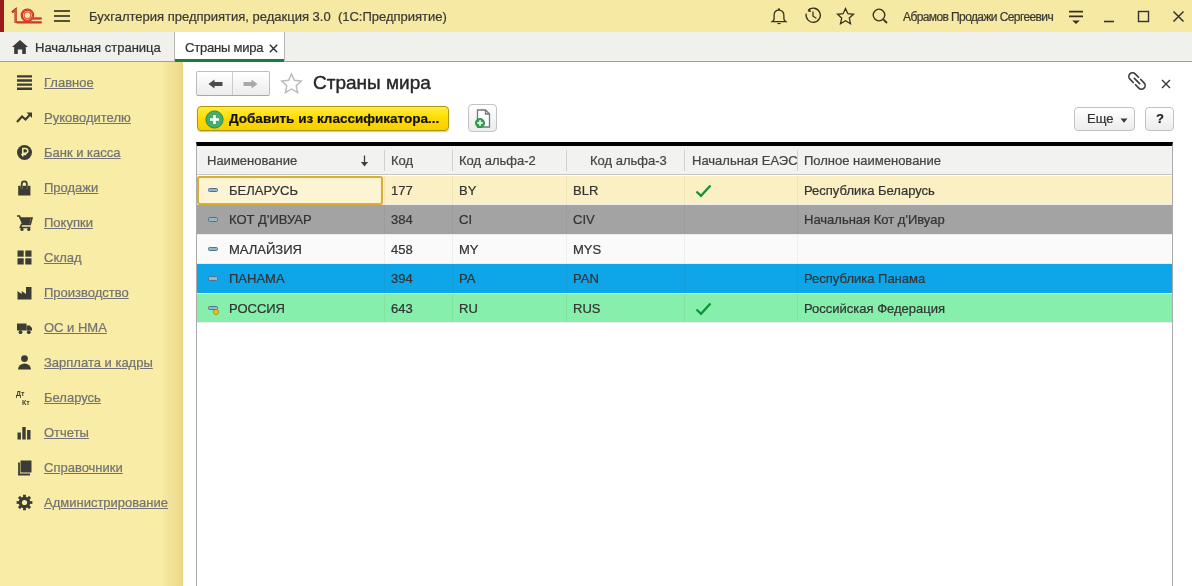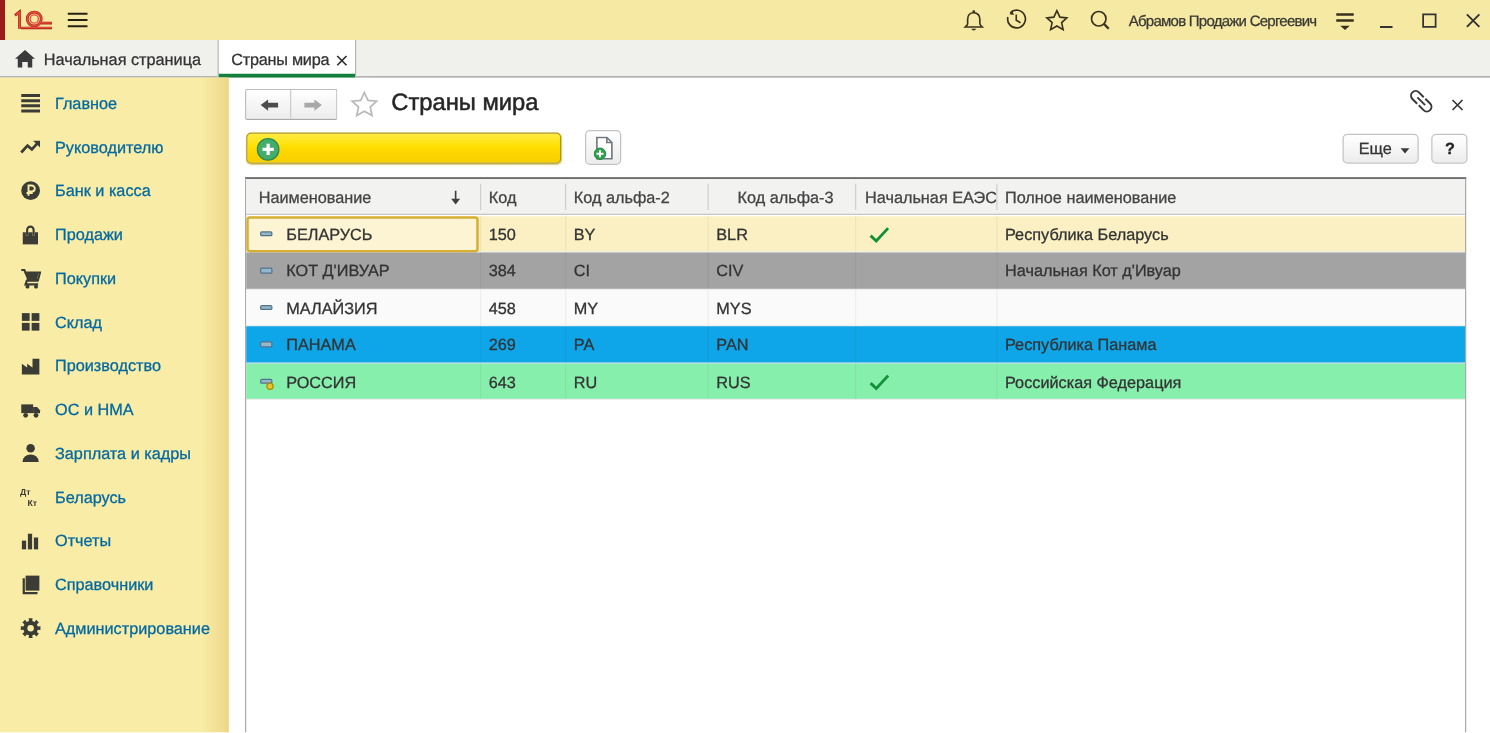--- a/index.html
+++ b/index.html
@@ -18,41 +18,41 @@
   #tab1text { left:35px; top:40px; color:#333; position:absolute; }
   #tab2 { left:174px; top:32px; width:111px; height:30px; background:#fff; border-left:1px solid #b5b5b5; border-right:1px solid #b5b5b5; position:absolute; }
   #tab2green { left:175px; top:59px; width:109px; height:3px; background:#15803d; position:absolute; }
   #tab2text { left:185px; top:40px; color:#333; position:absolute; letter-spacing:-0.2px; }
 
   
   #sidebar { left:0; top:62px; width:183px; height:524px;
      background:linear-gradient(to right,#f8eca6 0%,#f8eca6 88%,#eed98a 99%,#e8d382 100%); }
   .mitem { position:absolute; left:0; width:183px; height:35px; }
   .mico { position:absolute; left:16px; top:9px; width:17px; height:17px; }
-  .mtext { position:absolute; left:44px; top:10px; color:#0369a1; }
+  .mtext { position:absolute; left:44px; top:10px; color:#737373;text-decoration:underline; }
 
   
   .btn { position:absolute; border:1px solid #c2c2c2; border-radius:3px;
          background:linear-gradient(#ffffff,#ececec); }
   #navbox { left:196px; top:71px; width:74px; height:25px; border-radius:2px; border-color:#bdbdbd #bdbdbd #a8a8a8 #bdbdbd; }
   #navdiv { left:232px; top:72px; width:1px; height:23px; background:#cccccc; position:absolute; }
   #pgtitle { left:313px; top:72px; font-size:19px; color:#262626; position:absolute; -webkit-text-stroke:0.4px; }
 
   #addbtn { left:197px; top:106px; width:252px; height:25px; border:1px solid #b1960a; border-radius:4px;
      background:linear-gradient(#ffec45 0%, #ffdf00 45%, #fed800 55%, #f8cf00 100%); position:absolute;
      box-shadow:0 1px 1px rgba(180,150,0,.5); }
   #addbtn span { position:absolute; left:31px; top:4px; font-weight:bold; color:#111; font-size:13.5px; }
   #docbtn { left:468px; top:104px; width:29px; height:28px; border-radius:4px; }
   #morebtn { left:1074px; top:107px; width:61px; height:24px; border-radius:4px; }
   #morebtn span { position:absolute; left:12px; top:3px; color:#333; }
   #helpbtn { left:1145px; top:107px; width:29px; height:24px; border-radius:4px; }
   #helpbtn span { position:absolute; left:10px; top:3px; color:#222; font-weight:bold; }
 
   
-  #tablebox { left:196px; top:142px; width:977px; height:444px; border-left:1px solid #ababab; border-right:1px solid #ababab; border-top:1px solid #000000; position:absolute; }
+  #tablebox { left:196px; top:142px; width:977px; height:444px; border-left:1px solid #ababab; border-right:1px solid #ababab; border-top:4px solid #000000; position:absolute; }
   #thead { position:absolute; left:0; top:0; width:975px; height:29px; background:#f2f2f1; border-bottom:1px solid #c6c6c6; }
   .hsep { position:absolute; top:4px; width:1px; height:21px; background:#d0d0d0; }
   .hlbl { position:absolute; top:7px; color:#444; }
   .row { position:absolute; left:0; width:975px; height:30px; }
   .rsep { border-bottom:1px solid #ececec; }
   .cell { position:absolute; top:7px; color:#333; }
   .dash { position:absolute; left:11px; top:12px; width:10px; height:4.5px; background:#95b5c9; border:1px solid #51748d; border-radius:1.5px; }
   #selcell { position:absolute; left:0px; top:0px; width:186px; height:29px; border:2px solid #d6af33; border-radius:3px; background:#fcf4d3; }
 </style></head>
 <body>
@@ -68,20 +68,21 @@
     <path d="M5.6,16.4 H30.6" stroke="#ae2117" stroke-width="2.1"></path>
     <path d="M1.6,6.1 L4.6,3.7 L4.6,17" fill="none" stroke="#e84e3d" stroke-width="1.1"></path>
     <circle cx="16.4" cy="9.2" r="5.6" fill="none" stroke="#e84e3d" stroke-width="1.1"></circle>
     <circle cx="16.4" cy="9.2" r="3.3" fill="none" stroke="#e84e3d" stroke-width="1.1"></circle>
     <path d="M21.5,12.2 H30.6 M5.6,16.1 H30.6" stroke="#e84e3d" stroke-width="1.0"></path>
   </svg>
 
   <svg class="abs" style="left:54px;top:9px" width="17" height="14" viewBox="0 0 17 14">
     <path d="M0,2 h16 M0,7 h16 M0,12 h16" stroke="#222211" stroke-width="1.6"></path>
   </svg>
+  <div class="abs" id="apptitle">Бухгалтерия предприятия, редакция 3.0&nbsp; (1С:Предприятие)</div>
 
   <svg class="abs" style="left:770px;top:7px" width="18" height="18" viewBox="0 0 18 18">
     <circle cx="9" cy="2.3" r="1.1" fill="#38321d"></circle>
     <path d="M9,3.2 c-3.1,0 -4.9,2.3 -4.9,5.3 v3.4 c0,1.1 -0.9,1.8 -1.9,2.7 h13.6 c-1,-0.9 -1.9,-1.6 -1.9,-2.7 V8.5 c0,-3 -1.8,-5.3 -4.9,-5.3 z" fill="none" stroke="#38321d" stroke-width="1.3"></path>
     <path d="M7.1,16 a1.95,1.7 0 0 0 3.8,0 z" fill="#38321d"></path>
   </svg>
 
   <svg class="abs" style="left:804px;top:7px" width="18" height="18" viewBox="0 0 18 18">
     <path d="M4.2,3.2 a7.1,7.1 0 1 1 -1.9,3.4" fill="none" stroke="#38321d" stroke-width="1.35"></path>
     <path d="M5.6,1.2 L3.6,4.4 L7.2,4.9 Z" fill="#38321d"></path>
@@ -249,20 +250,21 @@
   </svg>
   <svg class="abs" style="left:1161px;top:79px" width="10" height="10" viewBox="0 0 10 10">
     <path d="M1,1 L9,9 M9,1 L1,9" stroke="#333" stroke-width="1.3"></path>
   </svg>
 
   <div id="addbtn">
     <svg style="position:absolute;left:7px;top:3px" width="19" height="19" viewBox="0 0 19 19">
       <circle cx="9.5" cy="9.5" r="8.6" fill="#44ad6c" stroke="#2d8a50" stroke-width="1"></circle>
       <path d="M9.5,5 v9 M5,9.5 h9" stroke="#fff" stroke-width="2.6"></path>
     </svg>
+    <span>Добавить из классификатора...</span>
   </div>
   <div class="btn" id="docbtn">
     <svg style="position:absolute;left:6px;top:4px" width="17" height="20" viewBox="0 0 17 20">
       <path d="M2.5,1 h8 l4,4 v13 h-12 z" fill="#fff" stroke="#6f7780" stroke-width="1.3"></path>
       <path d="M10.5,1 v4 h4" fill="none" stroke="#6f7780" stroke-width="1.3"></path>
       <circle cx="5" cy="14" r="4.6" fill="#31a04f" stroke="#1f8a3e" stroke-width="0.8"></circle>
       <path d="M5,11.2 v5.6 M2.2,14 h5.6" stroke="#fff" stroke-width="1.6"></path>
     </svg>
   </div>
   <div class="btn" id="morebtn">
@@ -291,21 +293,21 @@
       <div class="hsep" style="left:255px"></div>
       <div class="hsep" style="left:369px"></div>
       <div class="hsep" style="left:487px"></div>
       <div class="hsep" style="left:600px"></div>
     </div>
     <div id="tbody">
         <div class="row rsep" style="top:29.5px;height:29.5px;background:#faf0c4">
           <div id="selcell"></div>
           <div class="dash"></div>
           <span class="cell" style="left:32px">БЕЛАРУСЬ</span>
-          <span class="cell" style="left:194px">150</span>
+          <span class="cell" style="left:194px">177</span>
           <span class="cell" style="left:262px">BY</span>
           <span class="cell" style="left:376px">BLR</span>
           <svg style="position:absolute;left:498px;top:8px" width="17" height="14" viewBox="0 0 17 14">
             <path d="M1.5,7.5 L6,11.8 L15.5,1.5" fill="none" stroke="#12913a" stroke-width="2.3"></path>
           </svg>
           <span class="cell" style="left:607px">Республика Беларусь</span>
           <div style="position:absolute;top:0;left:187px;width:1px;height:100%;background:rgba(60,50,0,0.06)"></div>
           <div style="position:absolute;top:0;left:255px;width:1px;height:100%;background:rgba(60,50,0,0.06)"></div>
           <div style="position:absolute;top:0;left:369px;width:1px;height:100%;background:rgba(60,50,0,0.06)"></div>
           <div style="position:absolute;top:0;left:487px;width:1px;height:100%;background:rgba(60,50,0,0.06)"></div>
@@ -332,21 +334,21 @@
           <span class="cell" style="left:376px">MYS</span>
           <div style="position:absolute;top:0;left:187px;width:1px;height:100%;background:rgba(60,50,0,0.06)"></div>
           <div style="position:absolute;top:0;left:255px;width:1px;height:100%;background:rgba(60,50,0,0.06)"></div>
           <div style="position:absolute;top:0;left:369px;width:1px;height:100%;background:rgba(60,50,0,0.06)"></div>
           <div style="position:absolute;top:0;left:487px;width:1px;height:100%;background:rgba(60,50,0,0.06)"></div>
           <div style="position:absolute;top:0;left:600px;width:1px;height:100%;background:rgba(60,50,0,0.06)"></div>
         </div>
         <div class="row rsep" style="top:118px;height:29.5px;background:#0ea5e9">
           <div class="dash"></div>
           <span class="cell" style="left:32px">ПАНАМА</span>
-          <span class="cell" style="left:194px">269</span>
+          <span class="cell" style="left:194px">394</span>
           <span class="cell" style="left:262px">PA</span>
           <span class="cell" style="left:376px">PAN</span>
           <span class="cell" style="left:607px">Республика Панама</span>
           <div style="position:absolute;top:0;left:187px;width:1px;height:100%;background:rgba(60,50,0,0.06)"></div>
           <div style="position:absolute;top:0;left:255px;width:1px;height:100%;background:rgba(60,50,0,0.06)"></div>
           <div style="position:absolute;top:0;left:369px;width:1px;height:100%;background:rgba(60,50,0,0.06)"></div>
           <div style="position:absolute;top:0;left:487px;width:1px;height:100%;background:rgba(60,50,0,0.06)"></div>
           <div style="position:absolute;top:0;left:600px;width:1px;height:100%;background:rgba(60,50,0,0.06)"></div>
         </div>
         <div class="row rsep" style="top:147.5px;height:29.5px;background:#86efac">

